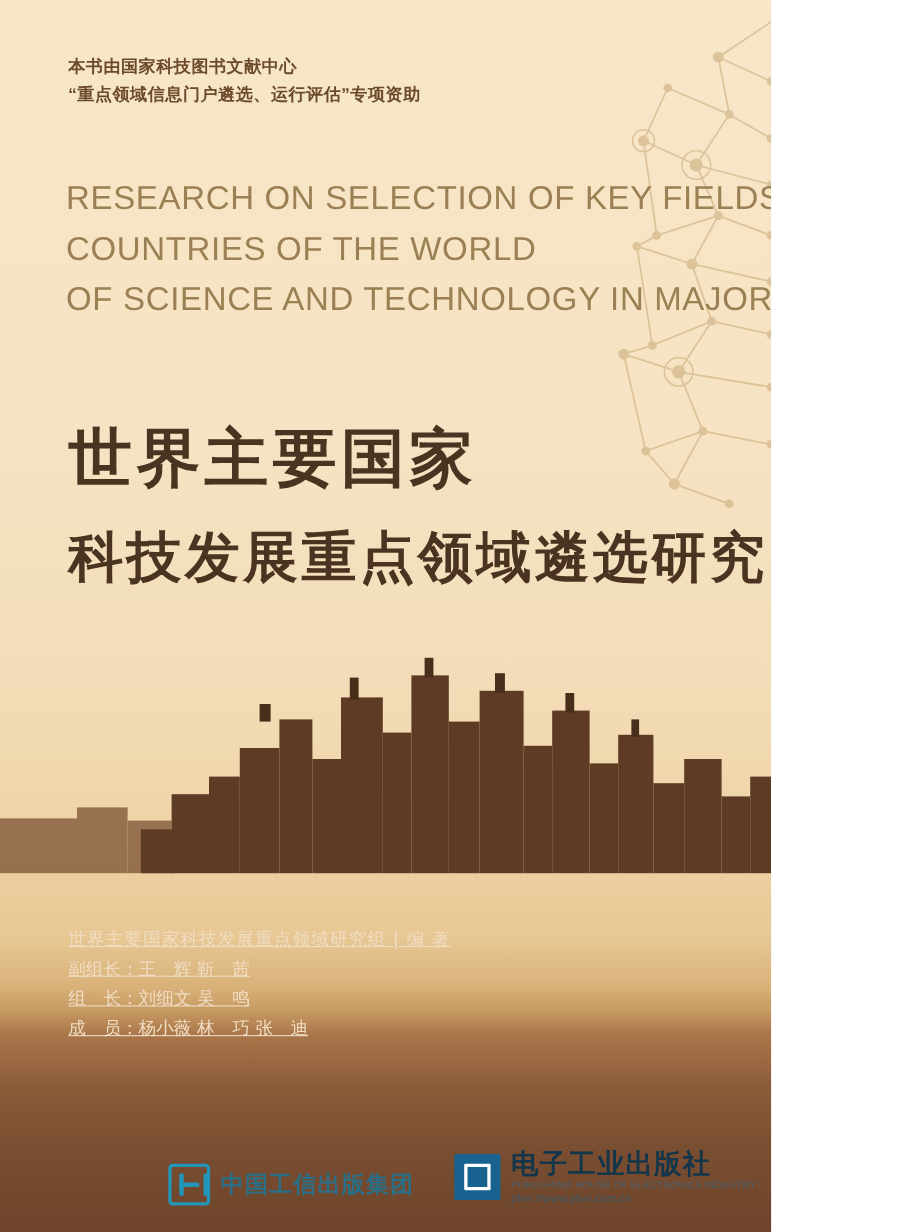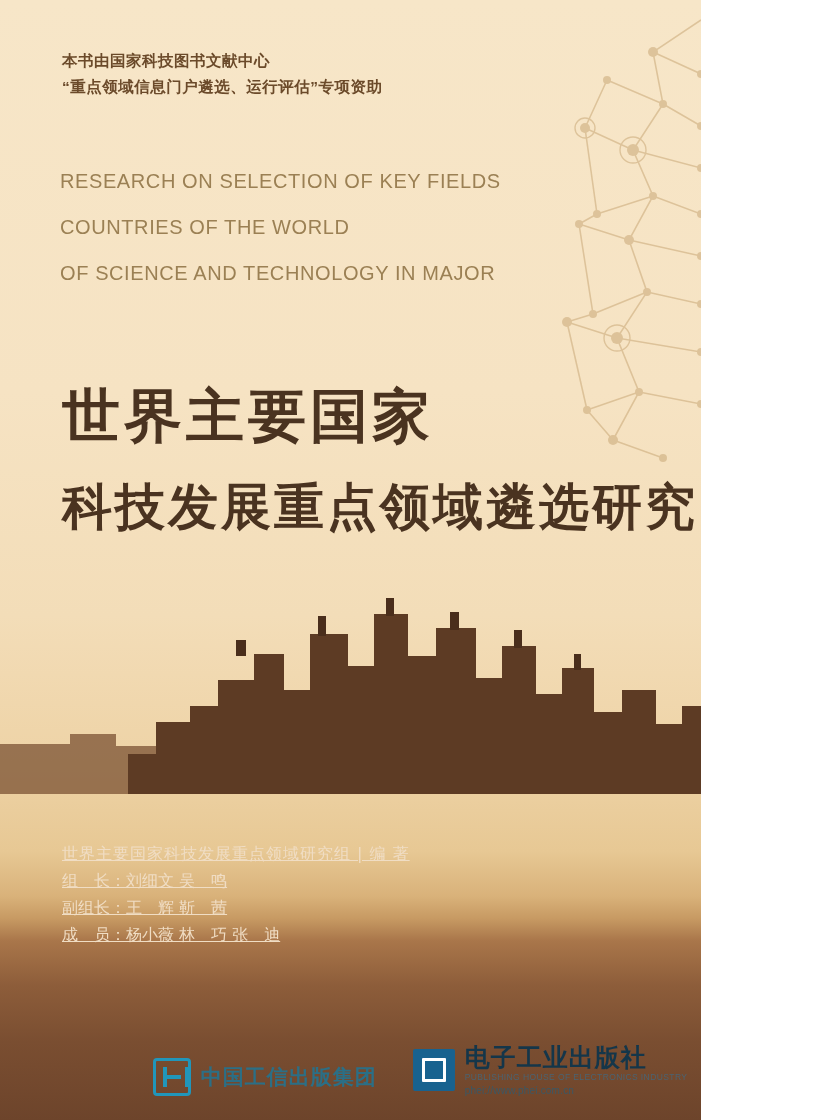--- a/index.html
+++ b/index.html
@@ -51,21 +51,21 @@
   }
   .sponsor div { white-space: nowrap; }
 
   
   .eng-title {
     position: absolute;
     left: 60px;
     top: 158px;
     width: 640px;
     color: #9b8054;
-    font-size: 20px;
+    font-size: 30px;
     line-height: 46px;
     letter-spacing: 0.6px;
     font-family: "Liberation Sans", sans-serif;
   }
   .eng-title div { white-space: nowrap; }
 
   
   .cn-title-1 {
     position: absolute;
     left: 62px;
@@ -300,22 +300,22 @@
       <rect x="318" y="22" width="8" height="20"></rect>
       <rect x="386" y="4" width="8" height="18"></rect>
       <rect x="450" y="18" width="9" height="18"></rect>
       <rect x="514" y="36" width="8" height="18"></rect>
       <rect x="574" y="60" width="7" height="16"></rect>
     </g>
   </svg>
 
   <div class="credits">
     <div class="row lead">世界主要国家科技发展重点领域研究组 | 编 著</div>
+    <div class="row">副组长：王　辉 靳　茜</div>
     <div class="row">组　长：刘细文 吴　鸣</div>
-    <div class="row">副组长：王　辉 靳　茜</div>
     <div class="row">成　员：杨小薇 林　巧 张　迪</div>
   </div>
 
   <div class="logos">
     <div class="logo-group">
       <div class="logo-mark-cn"></div>
       <div class="logo-text-cn">中国工信出版集团</div>
     </div>
     <div class="logo-group">
       <div class="logo-mark-phei"></div>

